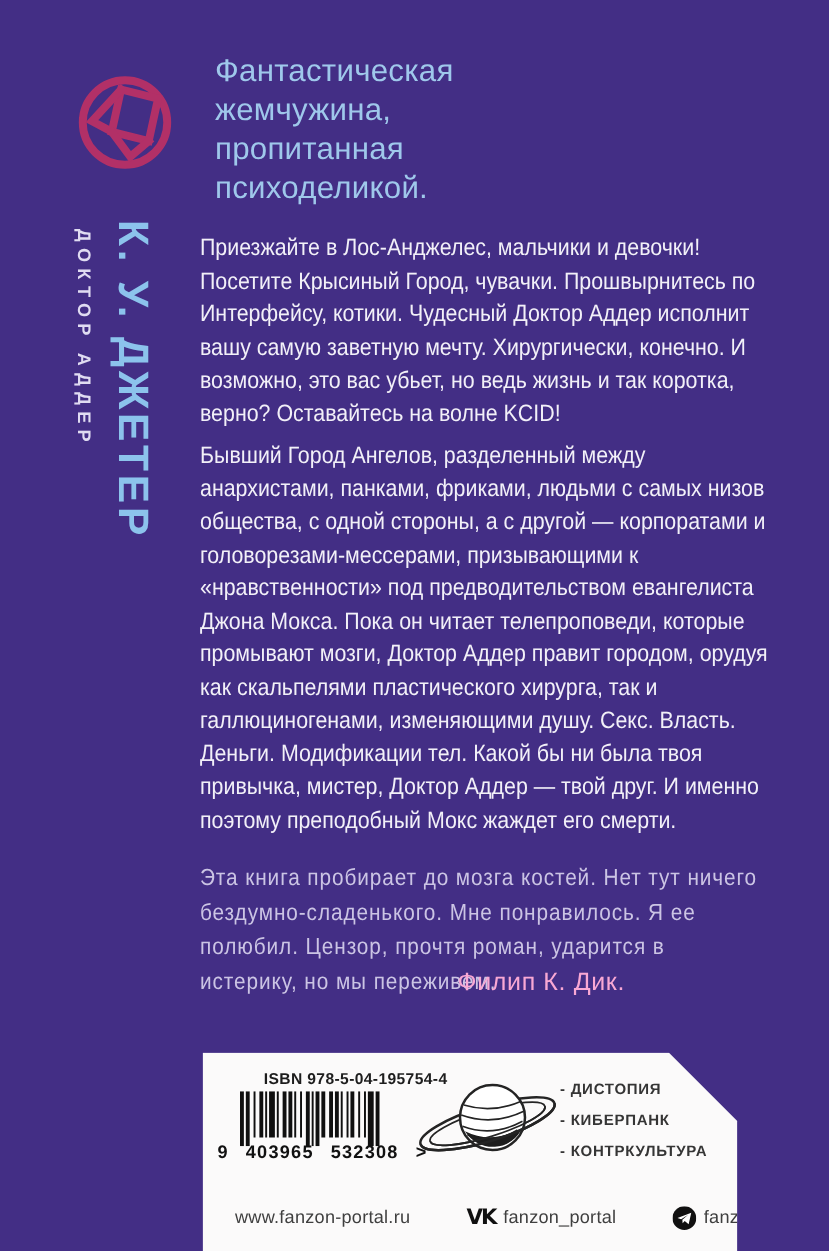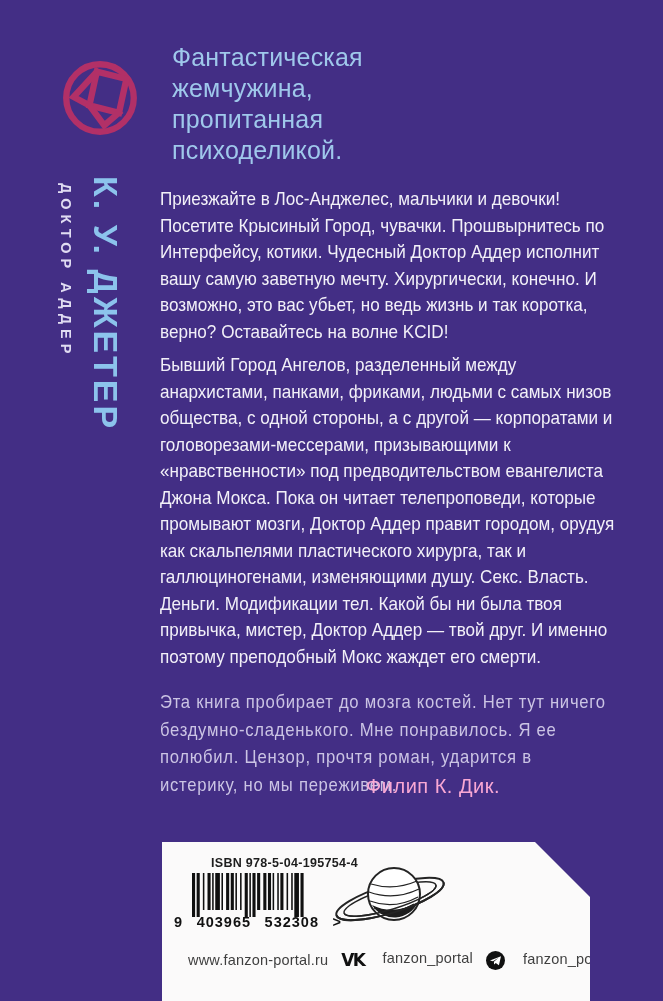--- a/index.html
+++ b/index.html
@@ -65,24 +65,24 @@
   }
   .card .bars{left:24px;top:31px;}
   .digits{
     left:12px;top:72px;width:168px;display:flex;justify-content:space-between;
     color:#111;font-size:14.5px;font-weight:bold;letter-spacing:1px;
   }
   .saturn{left:168px;top:10px;}
   .tags{left:286px;top:22px;display:flex;flex-direction:column;gap:11px;
     color:#353535;font-size:12px;font-weight:bold;letter-spacing:.6px;}
   .links{
-    left:26px;top:108px;width:380px;display:flex;align-items:center;gap:13px;
+    left:26px;top:122px;width:380px;display:flex;align-items:center;gap:13px;
     color:#3f3f3f;font-size:14.5px;letter-spacing:.2px;white-space:nowrap;
   }
-  .handle{display:flex;gap:18px;}
+  .handle{display:flex;align-items:center;gap:6px;margin-left:32px;}
   .vk-glyph{
     font-weight:900;font-size:17px;letter-spacing:-1.5px;color:#101010;
     font-family:"DejaVu Sans",sans-serif;
   }
 </style>
 </head>
 <body>
 
 <div>
 
@@ -156,20 +156,25 @@
         <path d="M40 49 Q64 58 88 45" stroke-width="1.3"></path>
         <path d="M44 56 Q64 64 84 52" stroke-width="1.3"></path>
         <path d="M42 53 A26 26 0 0 0 88 50 Q64 64 42 53 Z" fill="#1d1d1d" stroke="none"></path>
         <g transform="rotate(-17 60 47)">
           <path d="M4 47 A56 14 0 0 0 116 47" stroke-width="2"></path>
           <path d="M12 47 A48 10.5 0 0 0 108 47" stroke-width="1.4"></path>
         </g>
       </g>
     </svg>
 
+    <div class="tags abs">
+      <span>- ДИСТОПИЯ</span>
+      <span>- КИБЕРПАНК</span>
+      <span>- КОНТРКУЛЬТУРА</span>
+    </div>
 
     <div class="links abs">
       <span>www.fanzon-portal.ru</span>
       <span class="handle">
         <span class="vk-glyph">VK</span>
         <span>fanzon_portal</span>
       </span>
       <span class="handle">
         <svg width="19" height="19" viewBox="0 0 20 20">
           <circle cx="10" cy="10" r="10" fill="#101010"></circle>

